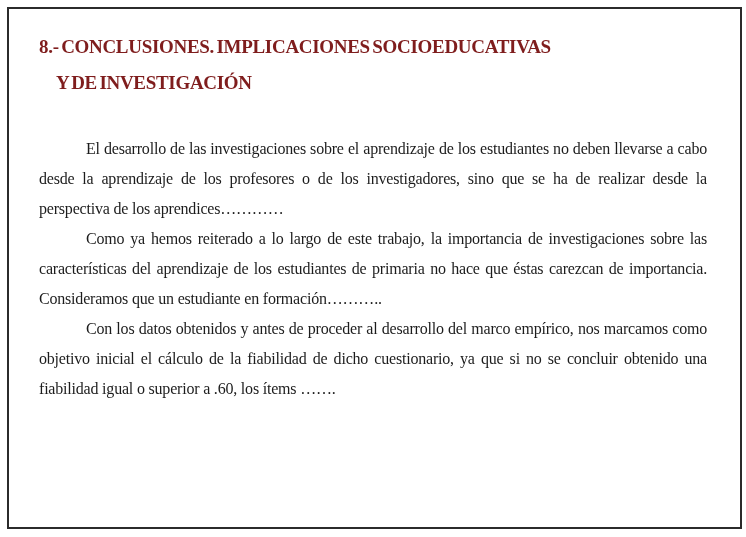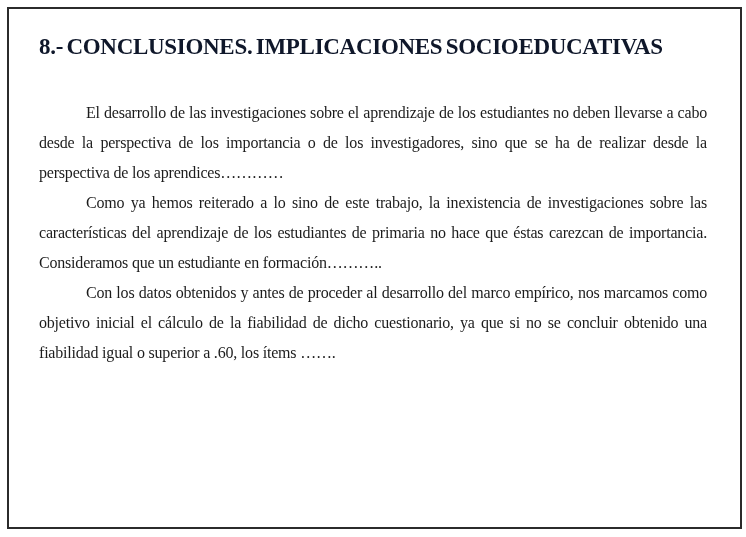--- a/index.html
+++ b/index.html
@@ -27,24 +27,24 @@
   }
   .content {
     box-sizing: border-box;
     width: 100%;
     height: 100%;
     padding: 20px 33px 0 30px;
     overflow: hidden;
   }
   h1.heading {
     margin: 0 0 33px 0;
-    font-size: 23px;
+    font-size: 19px;
     font-weight: bold;
     line-height: 36px;
-    color: #0f172a;
+    color: #7f1d1d;
     letter-spacing: -0.3px;
     word-spacing: -2px;
   }
   .heading .h-line1 {
     display: block;
   }
   .heading .h-line2 {
     display: block;
     padding-left: 17px;
   }
@@ -59,23 +59,24 @@
   }
 </style>
 </head>
 <body>
 
 <div class="page-frame">
   <div class="content">
 
     <h1 class="heading">
       <span class="h-line1">8.- CONCLUSIONES. IMPLICACIONES SOCIOEDUCATIVAS</span>
+      <span class="h-line2">Y DE INVESTIGACIÓN</span>
     </h1>
 
-    <p class="para">El desarrollo de las investigaciones sobre el aprendizaje de los estudiantes no deben llevarse a cabo desde la perspectiva de los importancia o de los investigadores, sino que se ha de realizar desde la perspectiva de los aprendices…………</p>
+    <p class="para">El desarrollo de las investigaciones sobre el aprendizaje de los estudiantes no deben llevarse a cabo desde la aprendizaje de los profesores o de los investigadores, sino que se ha de realizar desde la perspectiva de los aprendices…………</p>
 
-    <p class="para">Como ya hemos reiterado a lo sino de este trabajo, la inexistencia de investigaciones sobre las características del aprendizaje de los estudiantes de primaria no hace que éstas carezcan de importancia. Consideramos que un estudiante en formación………..</p>
+    <p class="para">Como ya hemos reiterado a lo largo de este trabajo, la importancia de investigaciones sobre las características del aprendizaje de los estudiantes de primaria no hace que éstas carezcan de importancia. Consideramos que un estudiante en formación………..</p>
 
 
     <p class="para">Con los datos obtenidos y antes de proceder al desarrollo del marco empírico, nos marcamos como objetivo inicial el cálculo de la fiabilidad de dicho cuestionario, ya que si no se concluir obtenido una fiabilidad igual o superior a .60, los ítems …….</p>
 
   </div>
 </div>
 
 </body></html>

